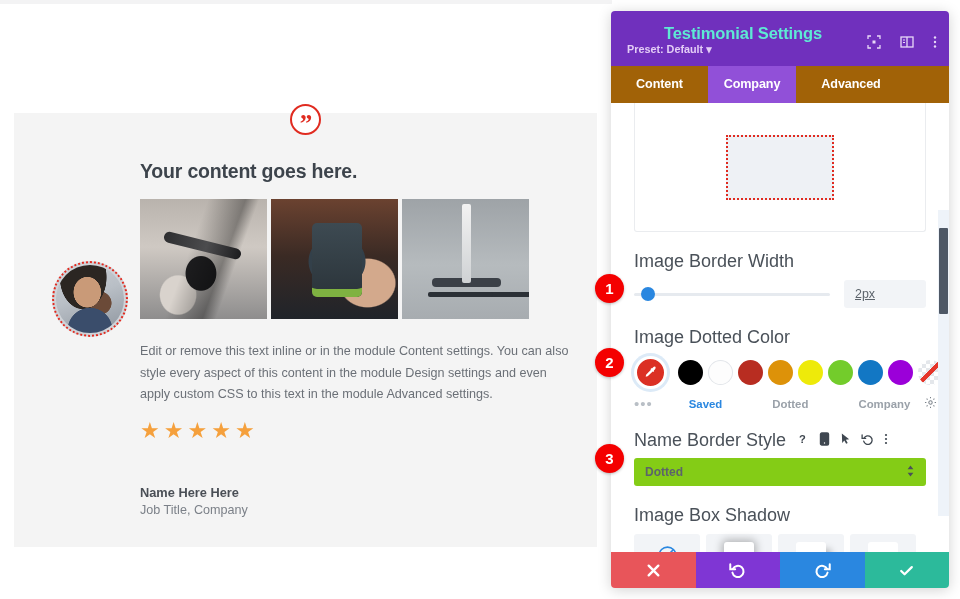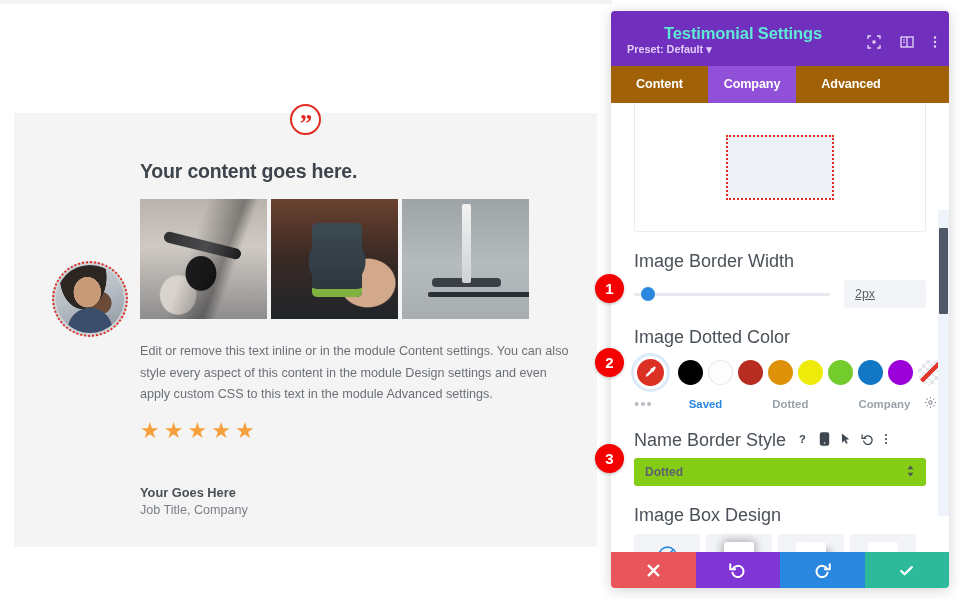--- a/index.html
+++ b/index.html
@@ -391,21 +391,21 @@
         <div class="thumb thumb-a"></div>
         <div class="thumb thumb-b"></div>
         <div class="thumb thumb-c"></div>
       </div>
 
       <div id="body-text">Edit or remove this text inline or in the module Content settings. You can also style every aspect of this content in the module Design settings and even apply custom CSS to this text in the module Advanced settings.</div>
       <div id="stars">★★★★★</div>
     </div>
 
     <div id="author">
-      <div id="author-name">Your Goes Here</div>
+      <div id="author-name">Name Here Here</div>
       <div id="author-title">Job Title, Company</div>
     </div>
   </div>
 
   <div id="quote-badge">
       <span>”</span>
     </div>
 </div>
 
 <div id="settings-panel">
@@ -531,21 +531,21 @@
     <div id="style-select">
       <span>Dotted</span>
       <span id="style-select-caret">
         <svg width="9" height="14" viewBox="0 0 9 14" fill="currentColor">
           <path d="M4.5 1.5L7.4 5.2H1.6z"></path>
             <path d="M4.5 12.5L1.6 8.8h5.8z"></path>
         </svg>
       </span>
     </div>
 
-    <div class="field-label">Image Box Design</div>
+    <div class="field-label">Image Box Shadow</div>
     <div id="shadow-row">
       <div class="shadow-cell">
         <span id="no-shadow-icon">
           <svg width="21" height="21" viewBox="0 0 20 20" fill="none" stroke="currentColor" stroke-width="1.5">
             <circle cx="10" cy="10" r="8"></circle>
               <path d="M4.4 15.6 15.6 4.4"></path>
           </svg>
         </span>
       </div>
       <div class="shadow-cell">

